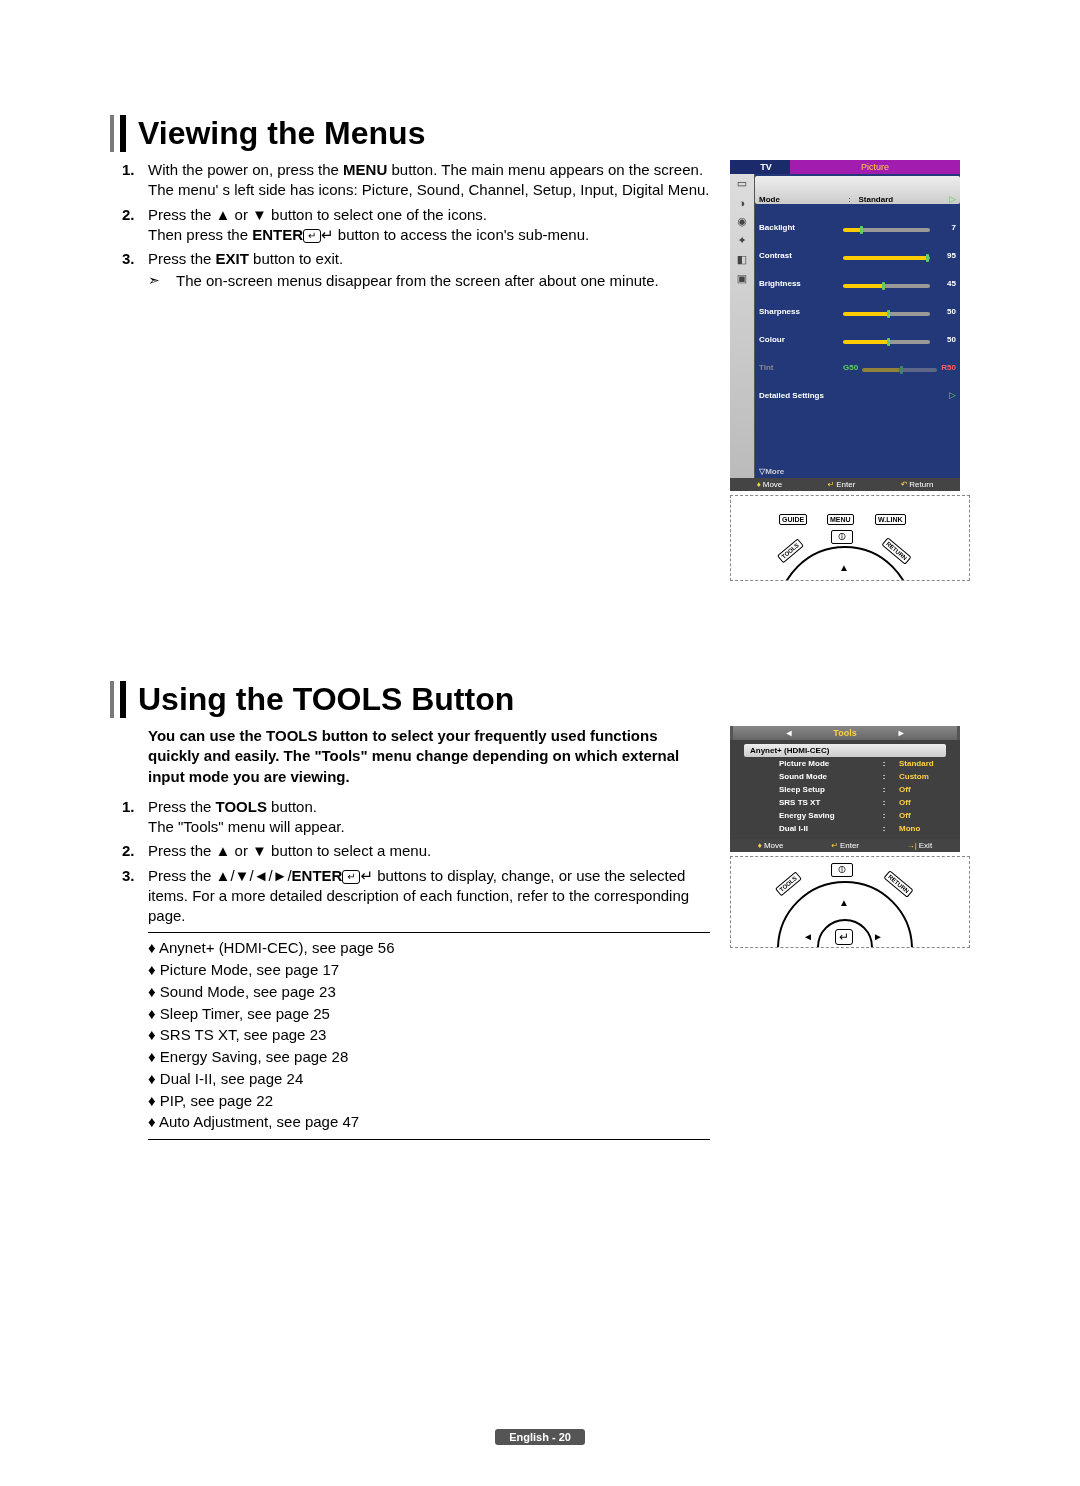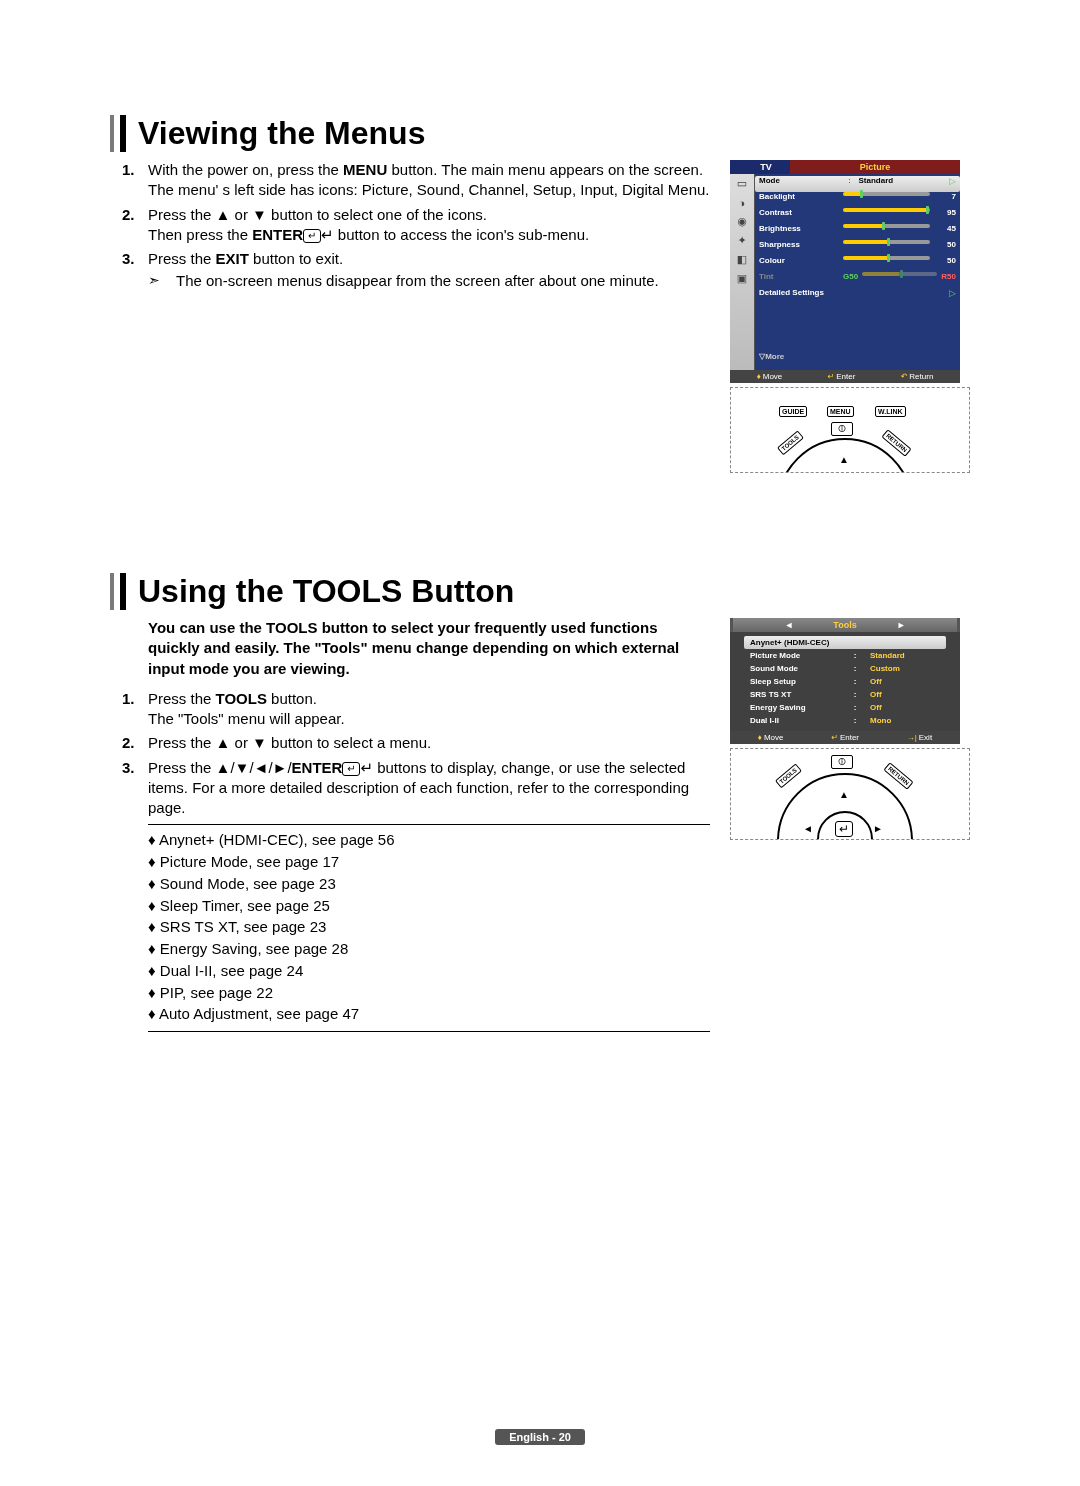--- a/index.html
+++ b/index.html
@@ -105,26 +105,26 @@
     background: #1a2a6a;
     width: 48px;
     display: flex;
     align-items: center;
     justify-content: center;
     font-weight: bold;
     padding-left: 12px;
   }
   .osd-head .title-tab {
     flex: 1;
-    background: #7f1d1d;
+    background: #a21caf;
     color: #ffd040;
     display: flex;
     align-items: center;
     justify-content: center;
-    font-weight: bold;
+    font-weight: normal;
   }
   .osd-body {
     display: flex;
   }
   .osd-icons {
     width: 24px;
     background: linear-gradient(#ddd,#bbb);
     display: flex;
     flex-direction: column;
     border-right: 1px solid #555;
@@ -137,22 +137,22 @@
     color: #444;
     font-size: 11px;
   }
   .osd-rows {
     flex: 1;
     background: #223878;
     padding: 2px 4px;
   }
   .osd-row {
     display: flex;
-    align-items: flex-start;
-    height: 16px;
+    align-items: flex-end;
+    height: 28px;
     gap: 4px;
   }
   .osd-row.sel {
     background: linear-gradient(#eee,#ccc);
     color: #000;
     border-radius: 2px;
     padding: 0 4px;
     margin: 0 -4px;
   }
   .osd-row .label { flex: 0 0 80px; font-weight: bold; font-size: 8px; }
@@ -233,20 +233,21 @@
   .tools-body {
     background: #404040;
     padding: 4px 20px;
   }
   .tools-row {
     display: flex;
     height: 13px;
     align-items: center;
     font-size: 8px;
     font-weight: bold;
+    margin-left: 29px;
   }
   .tools-row.sel {
     background: linear-gradient(#eee,#ccc);
     color:#000;
     margin: 0 -6px;
     padding: 0 6px;
     border-radius: 2px;
   }
   .tools-row .l { flex: 0 0 100px; }
   .tools-row .c { flex: 0 0 10px; text-align:center; }

